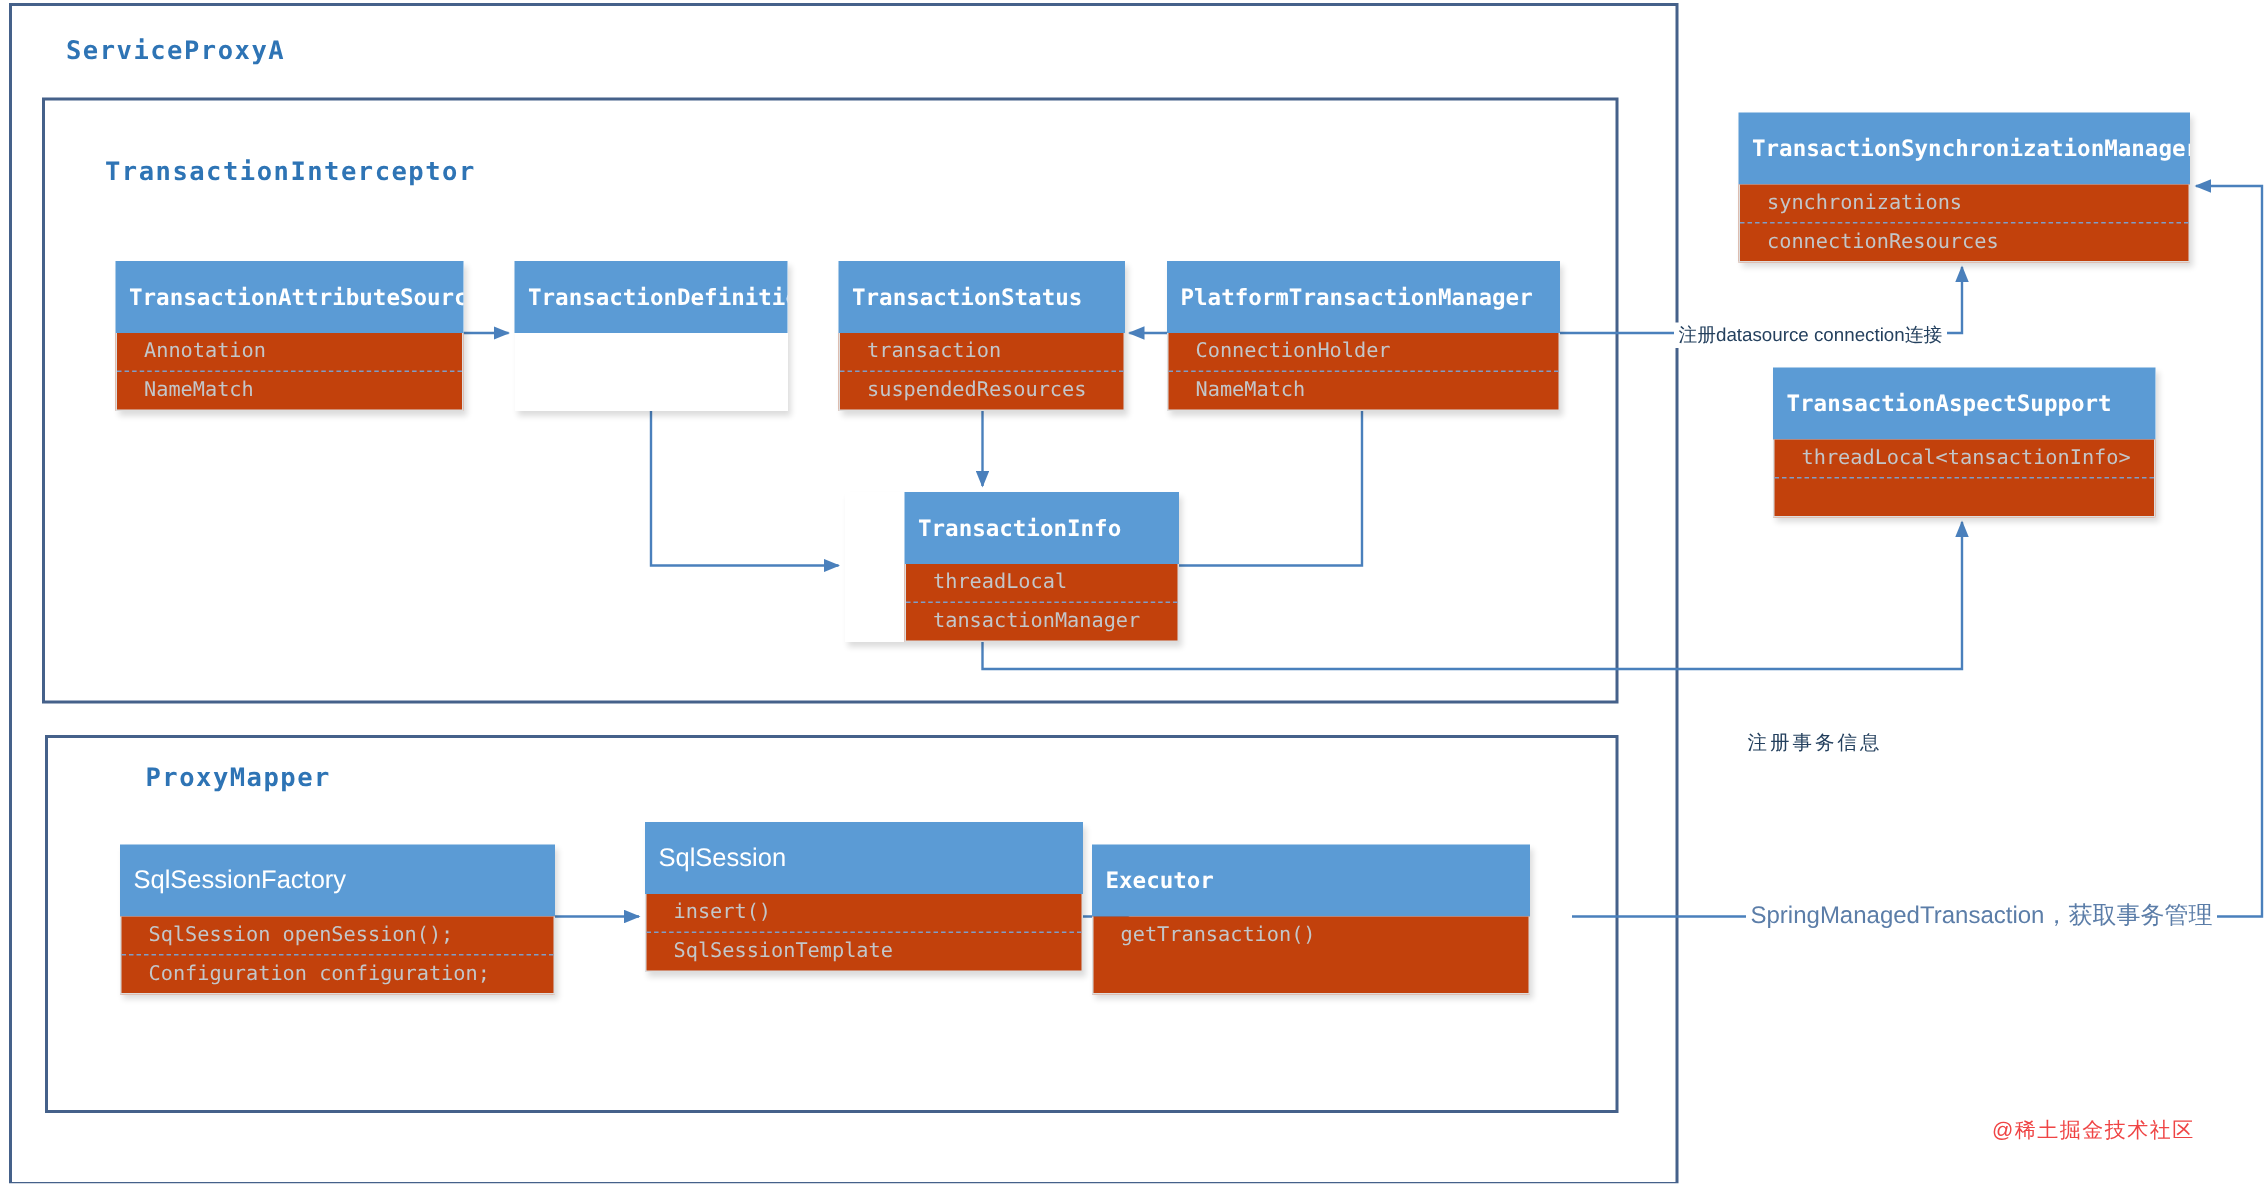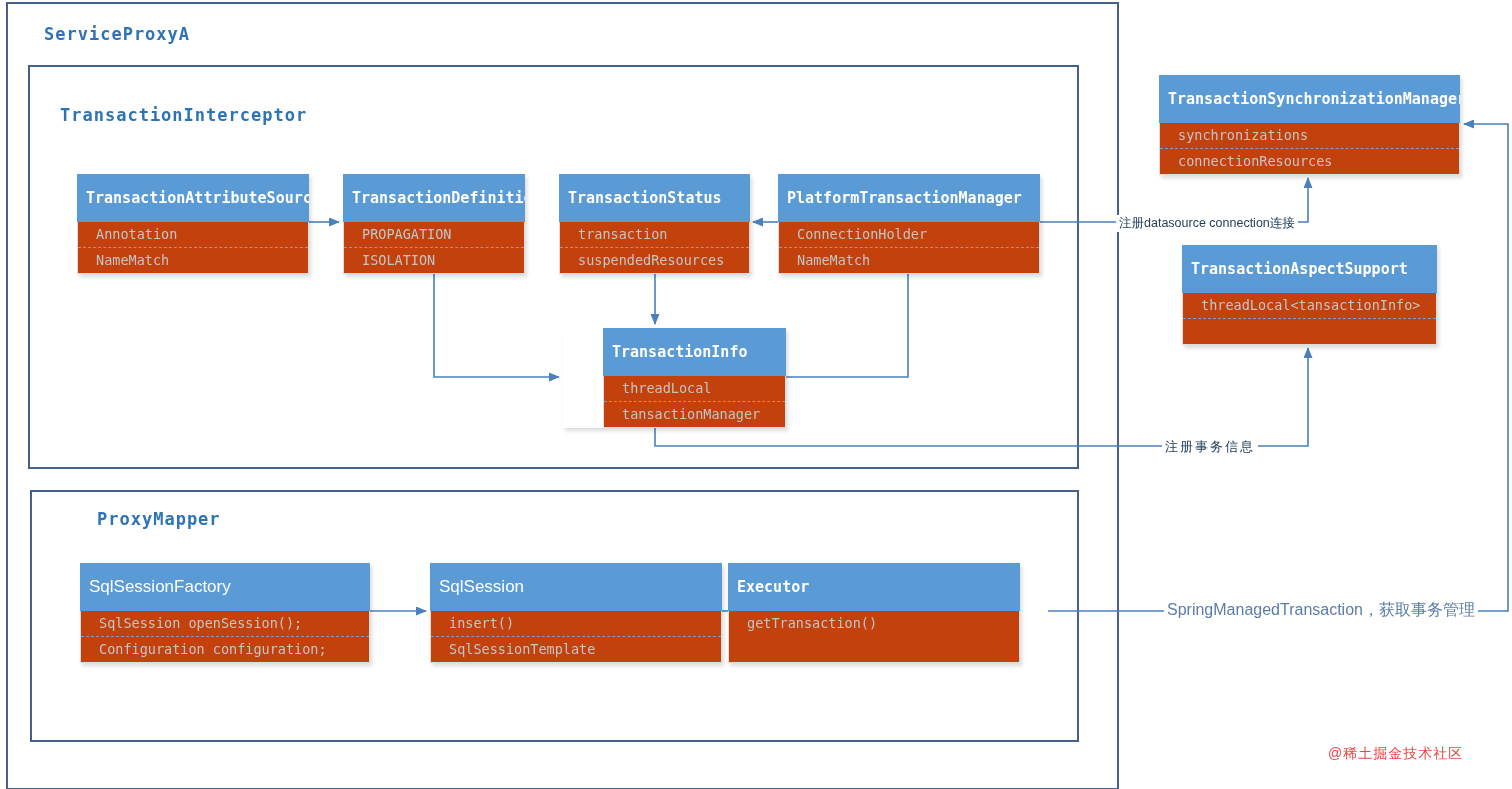--- a/index.html
+++ b/index.html
@@ -15,37 +15,37 @@
          font-weight:bold;padding-left:9px;white-space:nowrap;overflow:hidden;}
   .cls-h.hs{font-family:"Liberation Sans",sans-serif;font-size:17px;font-weight:normal;}
   .cls-b{height:52px;background:#c2410c;border:1px solid #dddddd;border-top:none;box-sizing:border-box;}
   .fld{height:25px;line-height:25px;padding-left:18px;font-size:13.5px;color:#c3c6c9;
        white-space:nowrap;overflow:hidden;}
   .fld + .fld{border-top:1.5px dashed #7f9dc8;}
   
   .lbl{position:absolute;background:#ffffff;padding:0 3px;white-space:nowrap;
        font-family:Liberation Sans, sans-serif;color:#24405e;}
   .lbl.small{font-size:12.5px;}
-  .lbl.spaced{font-size:13px;letter-spacing:2px;}
+  .lbl.spaced{font-size:13px;letter-spacing:2px;margin-top:48px;}
   .lbl.big{font-size:16px;color:#5b7da8;}
   .watermark{position:absolute;font-size:14px;color:#ef4444;letter-spacing:1px;
              font-family:"Liberation Sans",sans-serif;white-space:nowrap;}
   svg.wires{position:absolute;left:0;top:0;pointer-events:none;}
 </style>
 </head>
 <body>
 
 <div id="stage">
 
   <div class="container" style="left:6px;top:2px;width:1109px;height:784px;"></div>
   <div class="container" style="left:28px;top:65px;width:1047px;height:400px;"></div>
   <div class="container" style="left:30px;top:490px;width:1045px;height:248px;"></div>
 
   <div class="ctitle" style="left:44px;top:24px;">ServiceProxyA</div>
-  <div class="ctitle" style="left:60px;top:105px;">TransactionInterceptor</div>
+  <div class="ctitle" style="left:70px;top:105px;">TransactionInterceptor</div>
   <div class="ctitle" style="left:97px;top:509px;">ProxyMapper</div>
 
   <svg class="wires" width="1512" height="789" viewBox="0 0 1512 789">
     <defs>
       <marker id="arr" markerUnits="userSpaceOnUse" markerWidth="12" markerHeight="9" refX="10" refY="4.5" orient="auto">
         <path d="M0,0 L11,4.5 L0,9 Z" fill="#4a80bc"></path>
       </marker>
     </defs>
     <g fill="none" stroke="#4a80bc" stroke-width="1.6">
       <path d="M309,222 L339,222" marker-end="url(#arr)"></path>
@@ -64,24 +64,20 @@
   <div class="cls" style="left:77px;top:174px;width:232px;">
     <div class="cls-h">TransactionAttributeSource</div>
     <div class="cls-b">
       <div class="fld">Annotation</div>
       <div class="fld">NameMatch</div>
     </div>
   </div>
 
   <div class="cls" style="left:343px;top:174px;width:182px;">
     <div class="cls-h">TransactionDefinition</div>
-    <div class="cls-b">
-      <div class="fld">PROPAGATION</div>
-      <div class="fld">ISOLATION</div>
-    </div>
   </div>
 
   <div class="cls" style="left:559px;top:174px;width:191px;">
     <div class="cls-h">TransactionStatus</div>
     <div class="cls-b">
       <div class="fld">transaction</div>
       <div class="fld">suspendedResources</div>
     </div>
   </div>
 
@@ -118,21 +114,21 @@
   </div>
 
   <div class="cls" style="left:80px;top:563px;width:290px;">
     <div class="cls-h hs">SqlSessionFactory</div>
     <div class="cls-b">
       <div class="fld">SqlSession openSession();</div>
       <div class="fld">Configuration configuration;</div>
     </div>
   </div>
 
-  <div class="cls" style="left:430px;top:563px;width:292px;">
+  <div class="cls" style="left:430px;top:548px;width:292px;">
     <div class="cls-h hs">SqlSession</div>
     <div class="cls-b">
       <div class="fld">insert()</div>
       <div class="fld">SqlSessionTemplate</div>
     </div>
   </div>
 
   <div class="cls" style="left:728px;top:563px;width:292px;">
     <div class="cls-h">Executor</div>
     <div class="cls-b">

